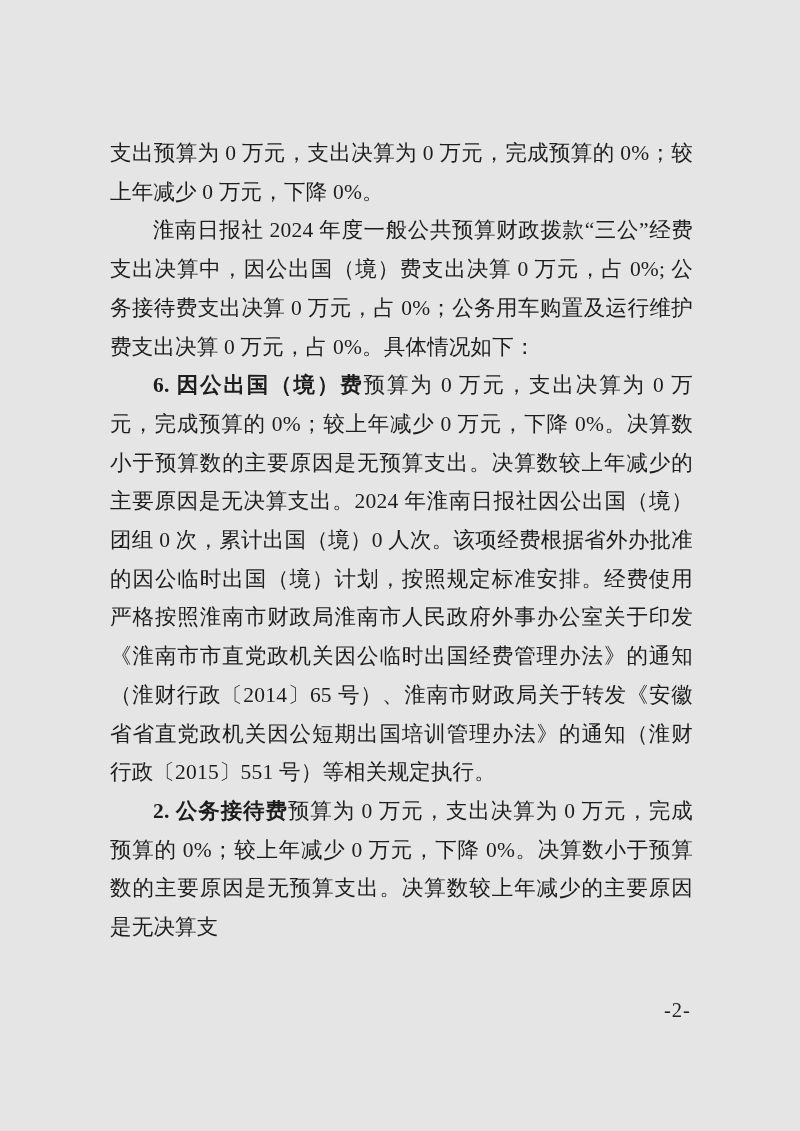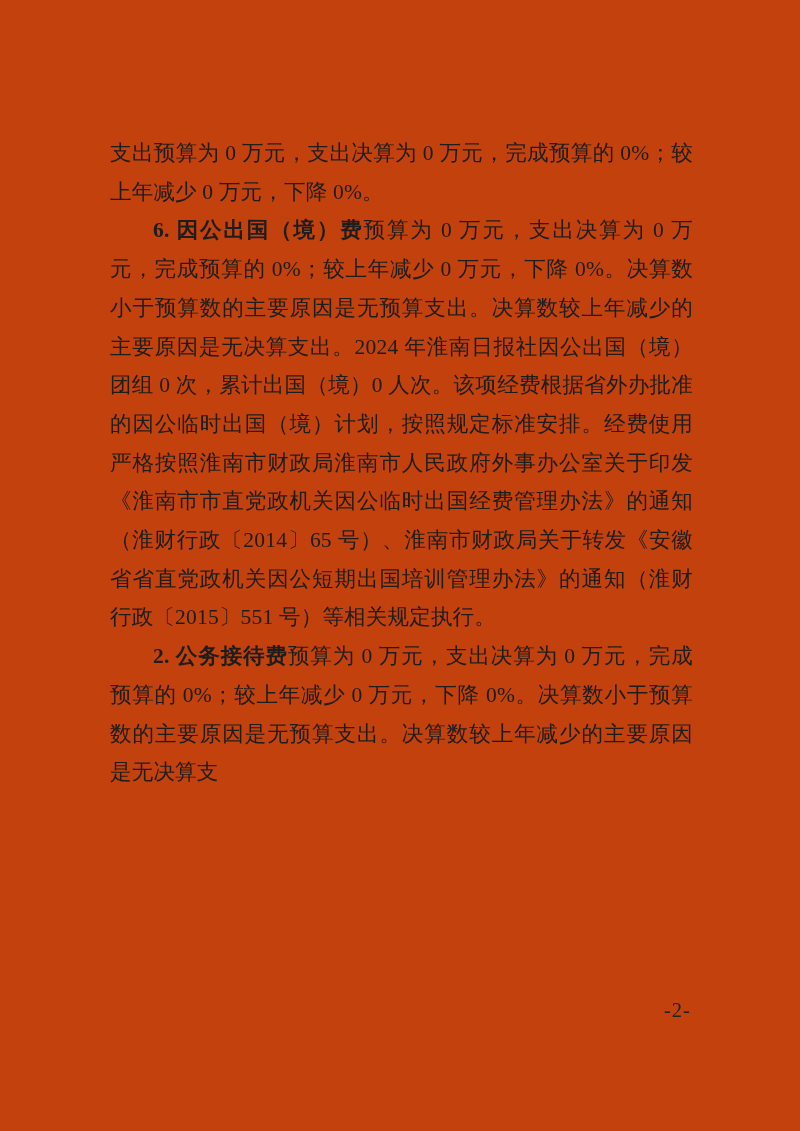--- a/index.html
+++ b/index.html
@@ -4,21 +4,21 @@
 <style>
   html, body {
     margin: 0;
     padding: 0;
     background: #ffffff;
   }
   .page {
     position: relative;
     width: 800px;
     height: 1131px;
-    background: #c2410c;
+    background: #e5e5e5;
     overflow: hidden;
     font-family: "Liberation Serif", "DejaVu Serif", serif;
   }
   .content {
     position: absolute;
     left: 110px;
     top: 134px;
     width: 583px;
     font-size: 21.5px;
     line-height: 38.7px;
@@ -50,20 +50,21 @@
 </style>
 </head>
 <body>
 
 <div class="page">
   <div class="content">
 
     <p class="para">支出预算为 0 万元，支出决算为 0 万元，完成预算的 0%；较上年减少 0 万元，下降 0%。</p>
 
 
+    <p class="para indent">淮南日报社 2024 年度一般公共预算财政拨款“三公”经费支出决算中，因公出国（境）费支出决算 0 万元，占 0%; 公务接待费支出决算 0 万元，占 0%；公务用车购置及运行维护费支出决算 0 万元，占 0%。具体情况如下：</p>
 
     <p class="para indent"><span class="bold">6. 因公出国（境）费</span><span>预算为 0 万元，支出决算为 0 万元，完成预算的 0%；较上年减少 0 万元，下降 0%。决算数小于预算数的主要原因是无预算支出。决算数较上年减少的主要原因是无决算支出。2024 年淮南日报社因公出国（境）团组 0 次，累计出国（境）0 人次。该项经费根据省外办批准的因公临时出国（境）计划，按照规定标准安排。经费使用严格按照淮南市财政局淮南市人民政府外事办公室关于印发《淮南市市直党政机关因公临时出国经费管理办法》的通知（淮财行政〔2014〕65 号）、淮南市财政局关于转发《安徽省省直党政机关因公短期出国培训管理办法》的通知（淮财行政〔2015〕551 号）等相关规定执行。</span></p>
 
     <p class="para indent"><span class="bold">2. 公务接待费</span><span>预算为 0 万元，支出决算为 0 万元，完成预算的 0%；较上年减少 0 万元，下降 0%。决算数小于预算数的主要原因是无预算支出。决算数较上年减少的主要原因是无决算支</span></p>
 
   </div>
 
   <div class="page-number">-2-</div>
 </div>
 

